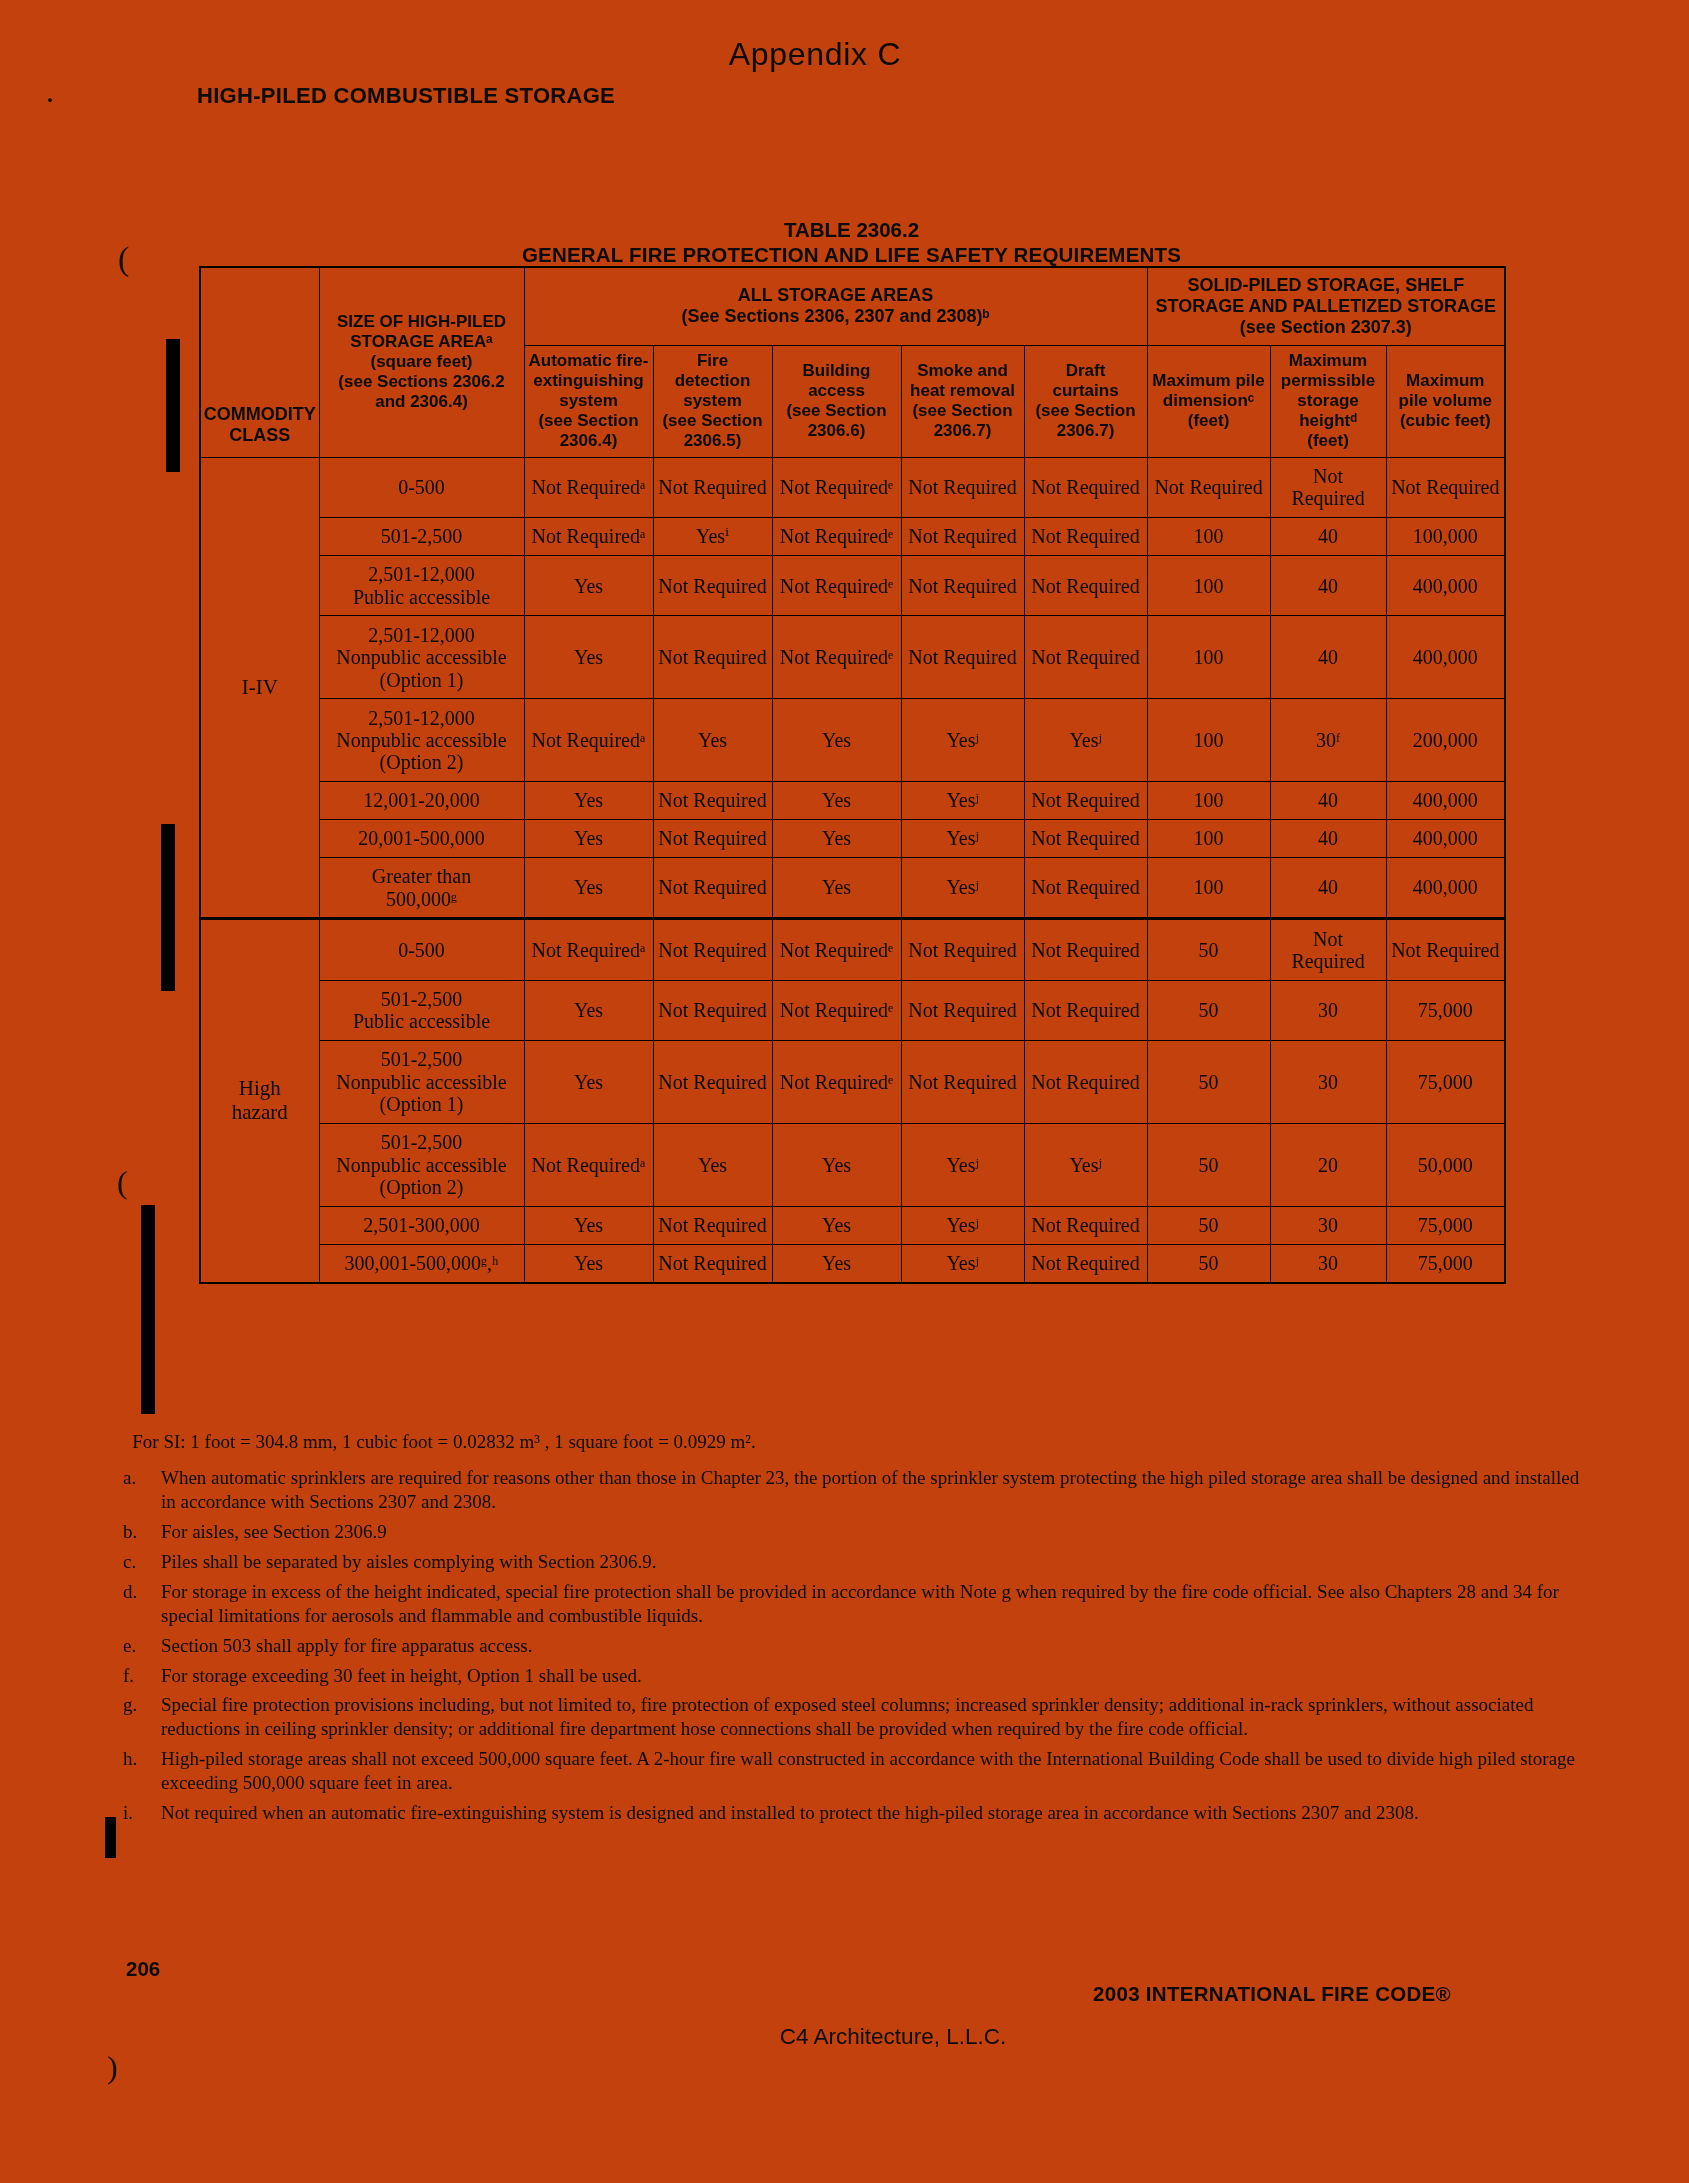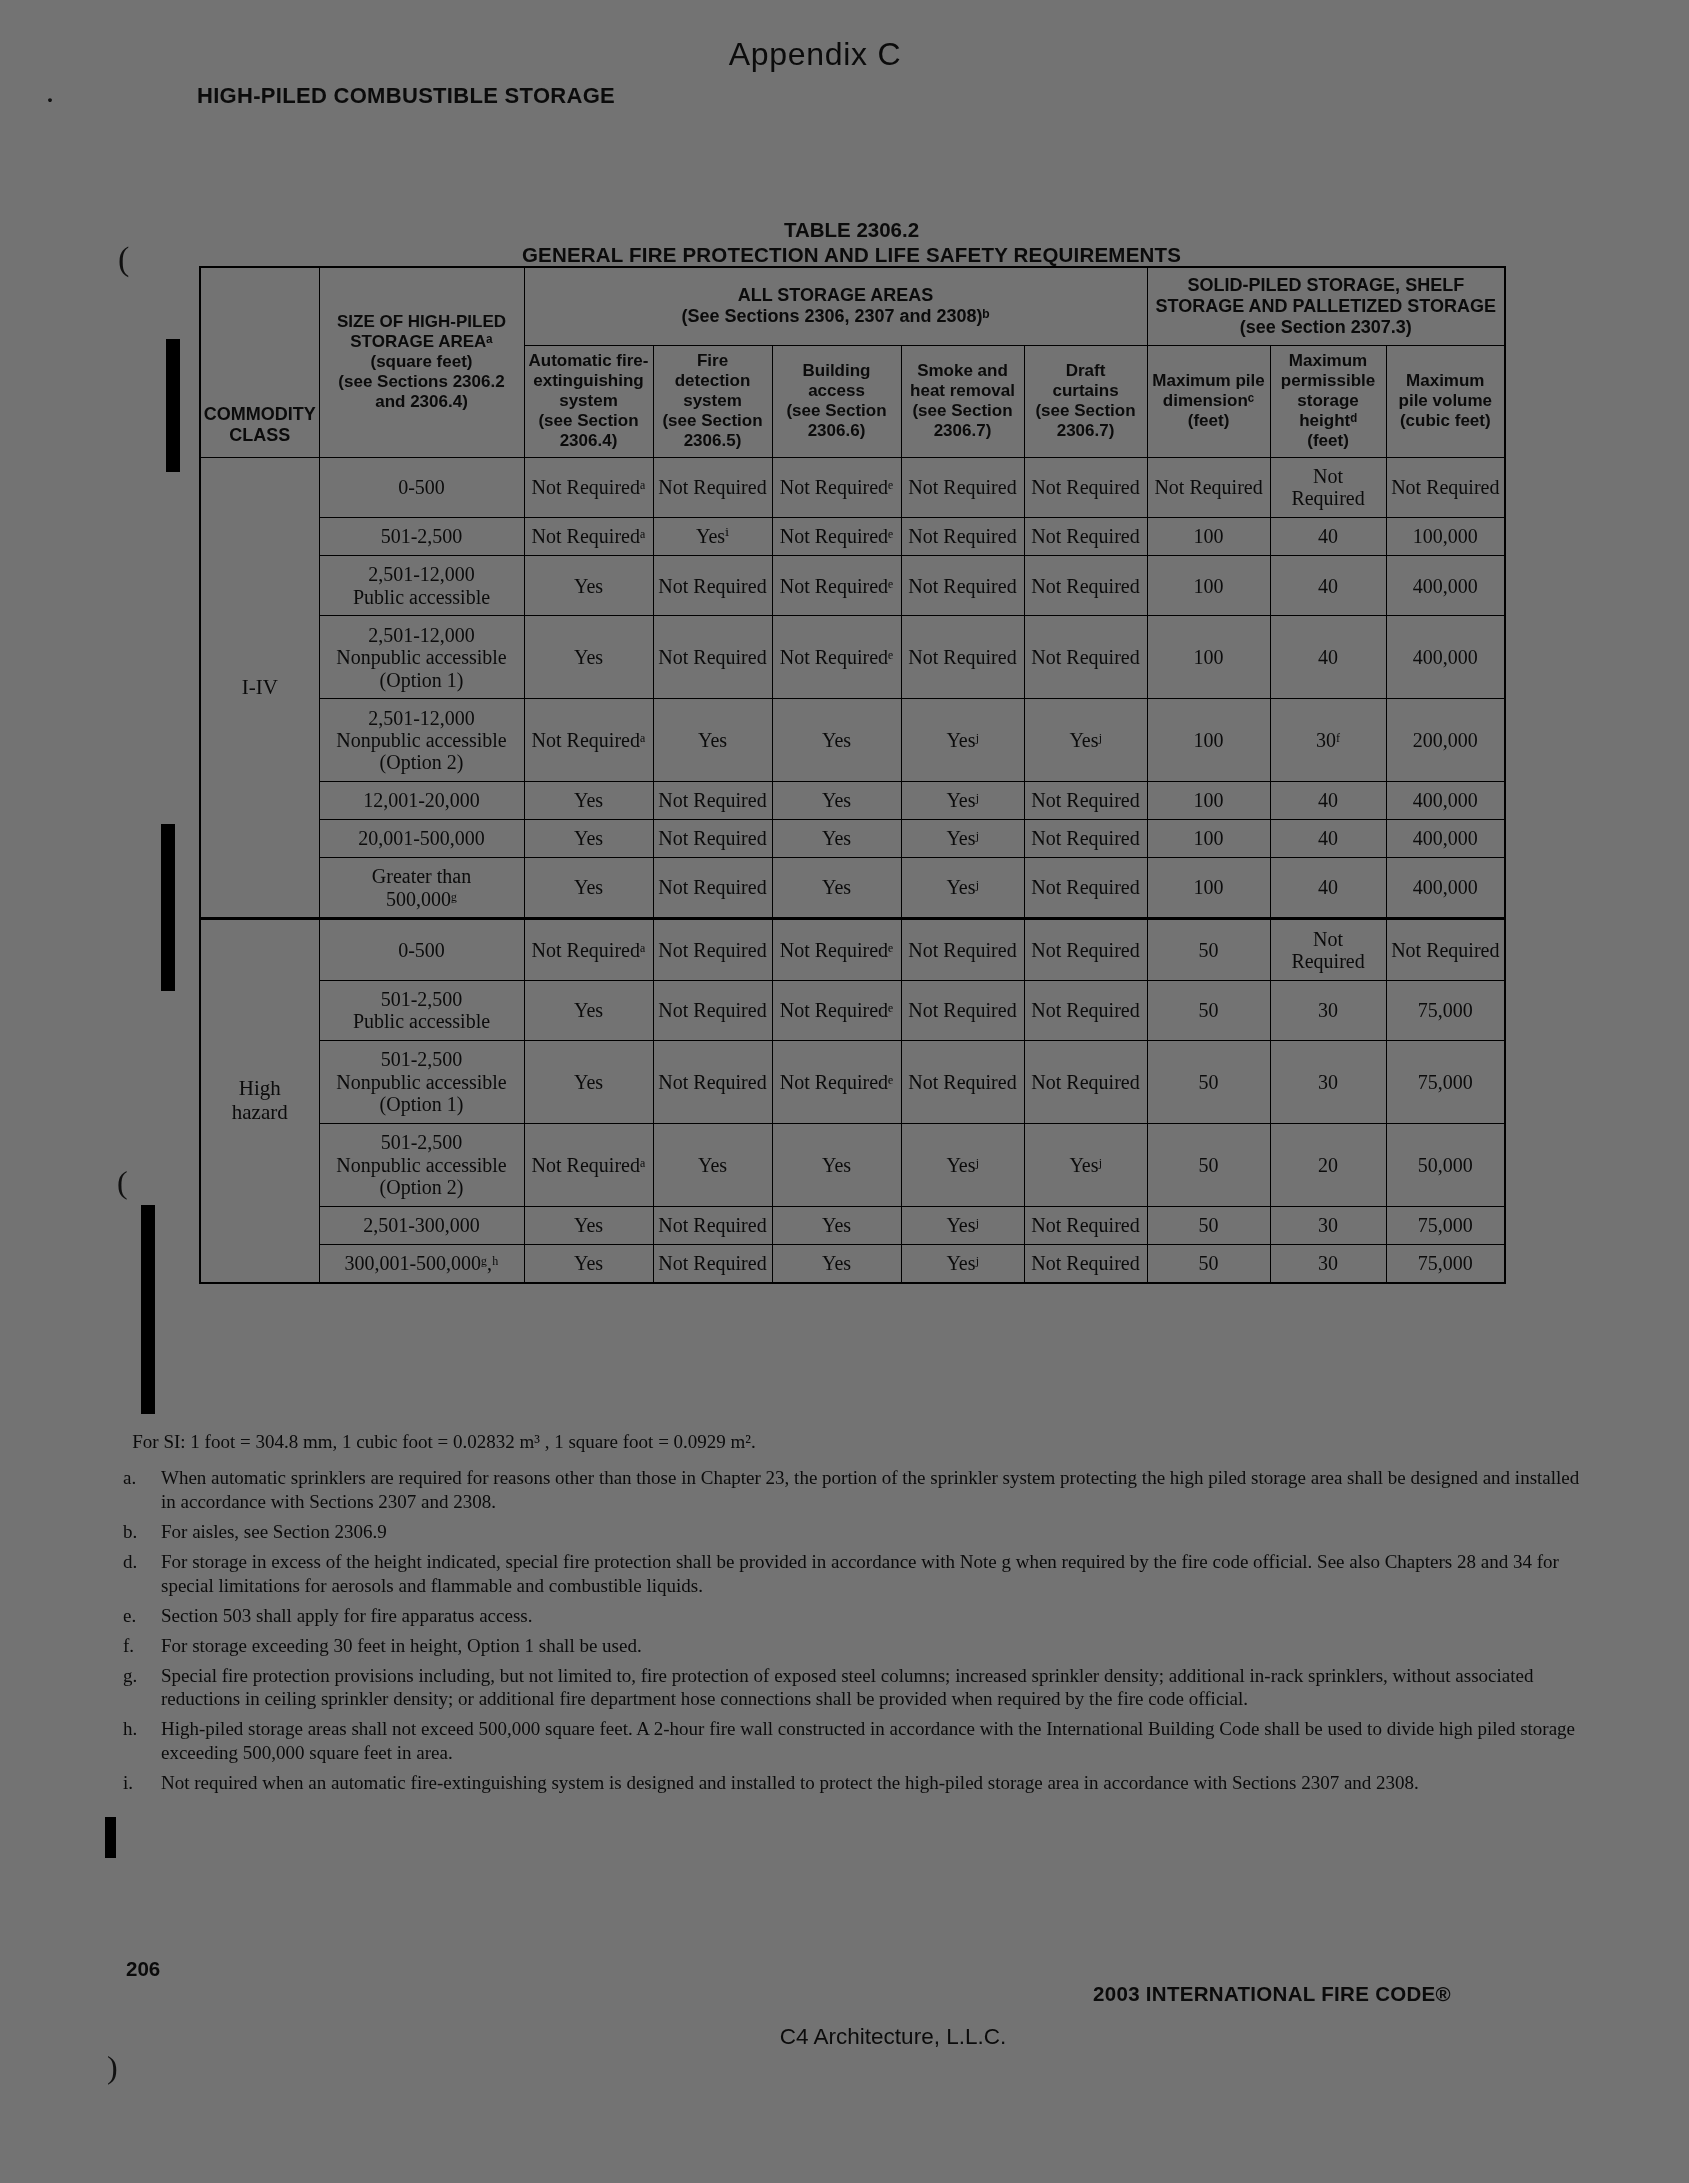--- a/index.html
+++ b/index.html
@@ -1,16 +1,16 @@
 <!DOCTYPE html>
 <html style="font-size:10.6px"><head>
 <meta charset="utf-8">
 <style>
   html,body{margin:0;padding:0;background:#e8e8e8;}
-  .page{position:relative;width:1690px;height:2183px;background:#737373;color:#0b0b0b;overflow:hidden;}
+  .page{position:relative;width:1690px;height:2183px;background:#c2410c;color:#0b0b0b;overflow:hidden;}
 
   .appendix{position:absolute;left:815px;top:38px;transform:translateX(-50%);
     font:400 32px/1 "Liberation Sans",sans-serif;letter-spacing:0.7px;}
   .chapter{position:absolute;left:197px;top:85px;
     font:bold 22px/1 "Liberation Sans",sans-serif;letter-spacing:0.3px;}
 
   .titles{position:absolute;left:199px;top:217px;width:1305px;text-align:center;
     font:bold 20.5px/1.22 "Liberation Sans",sans-serif;}
   .titles .t2{letter-spacing:0.2px;}
 
@@ -298,20 +298,21 @@
           <td>75,000</td>
         </tr>
       </tbody>
   </table>
 
   <div class="footnotes">
     <div class="fn-si">For SI:   1 foot = 304.8 mm, 1 cubic foot = 0.02832 m³ , 1 square foot = 0.0929 m².</div>
     <div id="fn-list">
         <div class="fn"><span class="lbl">a.</span><span>When automatic sprinklers are required for reasons other than those in Chapter 23, the portion of the sprinkler system protecting the high piled storage area shall be designed and installed in accordance with Sections 2307 and 2308.</span></div>
         <div class="fn"><span class="lbl">b.</span><span>For aisles, see Section 2306.9</span></div>
+        <div class="fn"><span class="lbl">c.</span><span>Piles shall be separated by aisles complying with Section 2306.9.</span></div>
         <div class="fn"><span class="lbl">d.</span><span>For storage in excess of the height indicated, special fire protection shall be provided in accordance with Note g when required by the fire code official. See also Chapters 28 and 34 for special limitations for aerosols and flammable and combustible liquids.</span></div>
         <div class="fn"><span class="lbl">e.</span><span>Section 503 shall apply for fire apparatus access.</span></div>
         <div class="fn"><span class="lbl">f.</span><span>For storage exceeding 30 feet in height, Option 1 shall be used.</span></div>
         <div class="fn"><span class="lbl">g.</span><span>Special fire protection provisions including, but not limited to, fire protection of exposed steel columns; increased sprinkler density; additional in-rack sprinklers, without associated reductions in ceiling sprinkler density; or additional fire department hose connections shall be provided when required by the fire code official.</span></div>
         <div class="fn"><span class="lbl">h.</span><span>High-piled storage areas shall not exceed 500,000 square feet. A 2-hour fire wall constructed in accordance with the International Building Code shall be used to divide high piled storage exceeding 500,000 square feet in area.</span></div>
         <div class="fn"><span class="lbl">i.</span><span>Not required when an automatic fire-extinguishing system is designed and installed to protect the high-piled storage area in accordance with Sections 2307 and 2308.</span></div>
       </div>
   </div>
 
   <div class="page-num">206</div>

